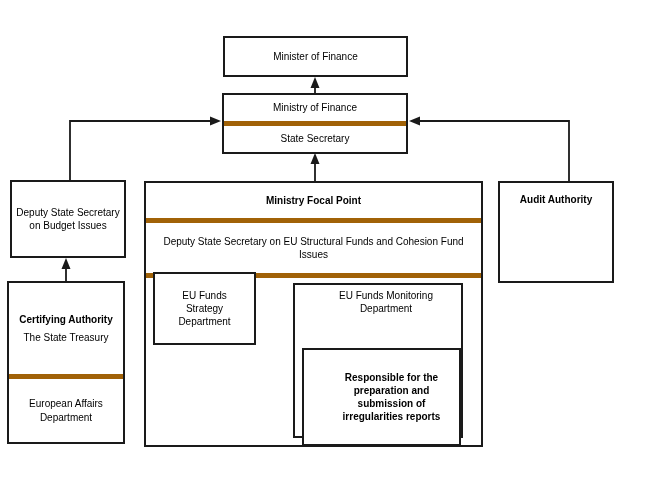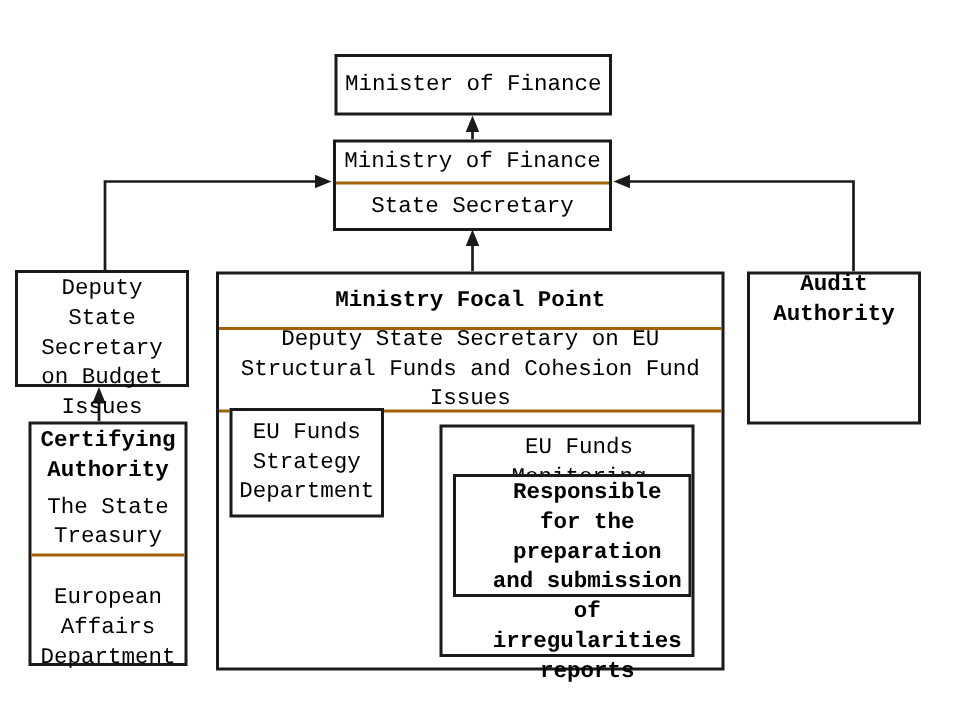--- a/index.html
+++ b/index.html
@@ -1,31 +1,31 @@
 <!DOCTYPE html>
 <html><head>
 <meta charset="utf-8">
 <style>
   html,body{margin:0;padding:0;background:#ffffff;}
   #stage{
     position:relative;width:645px;height:481px;background:#ffffff;
-    font-family:Liberation Mono, monospace;
-    color:#000000;font-size:15px;line-height:1.32;overflow:hidden;
+    font-family:Liberation Sans, sans-serif;
+    color:#000000;font-size:10px;line-height:1.32;overflow:hidden;
   }
   .box{
     position:absolute;box-sizing:border-box;border:2px solid #1a1a1a;
     background:#ffffff;display:flex;flex-direction:column;
     text-align:center;
   }
   .cell{
     box-sizing:border-box;display:flex;flex-direction:column;
     justify-content:center;align-items:center;padding:1px 4px;
   }
   .cell.grow{flex:1;}
-  .divider{border-top:2px solid #a16207;}
+  .divider{border-top:5px solid #a16207;}
   .bold{font-weight:bold;}
   svg.connectors{position:absolute;left:0;top:0;pointer-events:none;}
 </style>
 </head>
 <body>
 
 <div id="stage">
 
   <svg class="connectors" width="645" height="481" viewBox="0 0 645 481">
     <g stroke="#1a1a1a" stroke-width="1.8" fill="#1a1a1a">
@@ -63,21 +63,21 @@
 
   <div class="box" style="left:222px;top:93px;width:186px;height:61px;">
     <div class="cell" style="height:26px;">Ministry of Finance</div>
     <div class="cell grow divider">State Secretary</div>
   </div>
 
   <div class="box" style="left:10px;top:180px;width:116px;height:78px;">
     <div class="cell grow">Deputy State Secretary on Budget Issues</div>
   </div>
 
-  <div class="box" style="left:19px;top:281px;width:106px;height:163px;">
+  <div class="box" style="left:7px;top:281px;width:118px;height:163px;">
     <div class="cell" style="height:91px;padding:1px 10px;">
       <div class="bold">Certifying Authority</div>
       <div style="margin-top:5px;">The State Treasury</div>
     </div>
     <div class="cell grow divider" style="padding:18px 12px;">European Affairs Department</div>
   </div>
 
   <div class="box" style="left:144px;top:181px;width:339px;height:266px;">
     <div class="cell bold" style="height:35px;">Ministry Focal Point</div>
     <div class="cell divider" style="height:55px;padding:1px 8px;">Deputy State Secretary on EU Structural Funds and Cohesion Fund Issues</div>
@@ -85,21 +85,21 @@
   </div>
 
   <div class="box" style="left:153px;top:272px;width:103px;height:73px;">
     <div class="cell grow" style="padding:1px 15px;">EU Funds Strategy Department</div>
   </div>
 
   <div class="box" style="left:293px;top:283px;width:170px;height:155px;">
     <div class="cell" style="padding:4px 6px 0 22px;">EU Funds Monitoring Department</div>
   </div>
 
-  <div class="box" style="left:302px;top:316px;width:159px;height:82px;padding-left:20px;">
+  <div class="box" style="left:302px;top:348px;width:159px;height:98px;padding-left:20px;">
     <div class="cell grow bold">Responsible for the preparation and submission of irregularities reports</div>
   </div>
 
   <div class="box" style="left:498px;top:181px;width:116px;height:102px;">
     <div class="cell bold" style="height:34px;">Audit Authority</div>
   </div>
 
 </div>
 
 </body></html>

